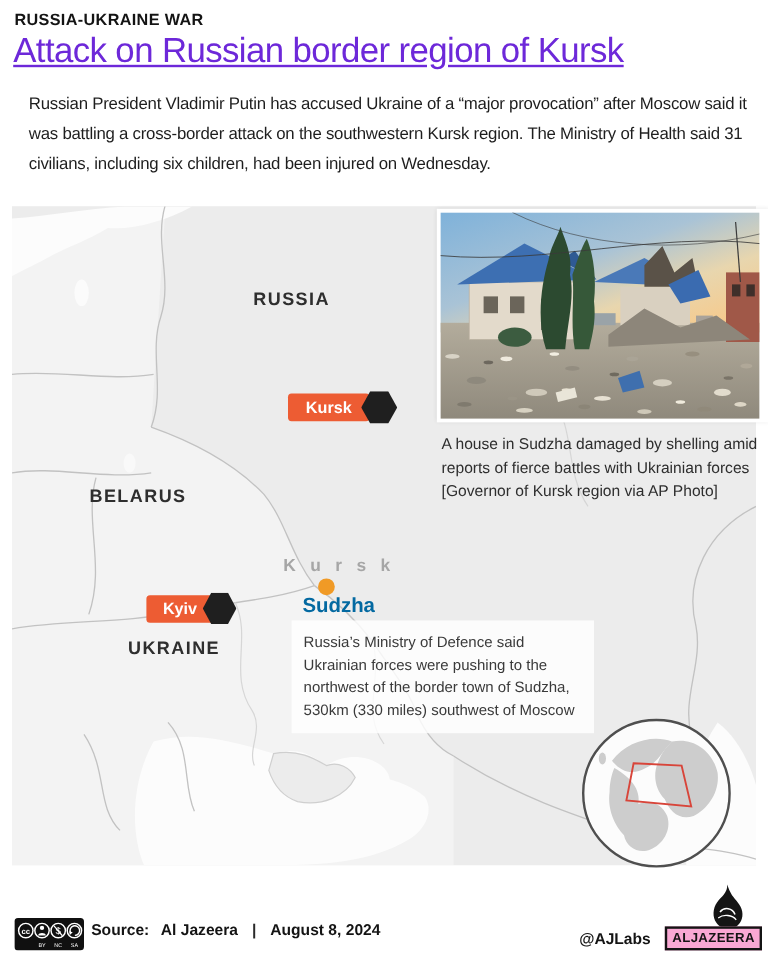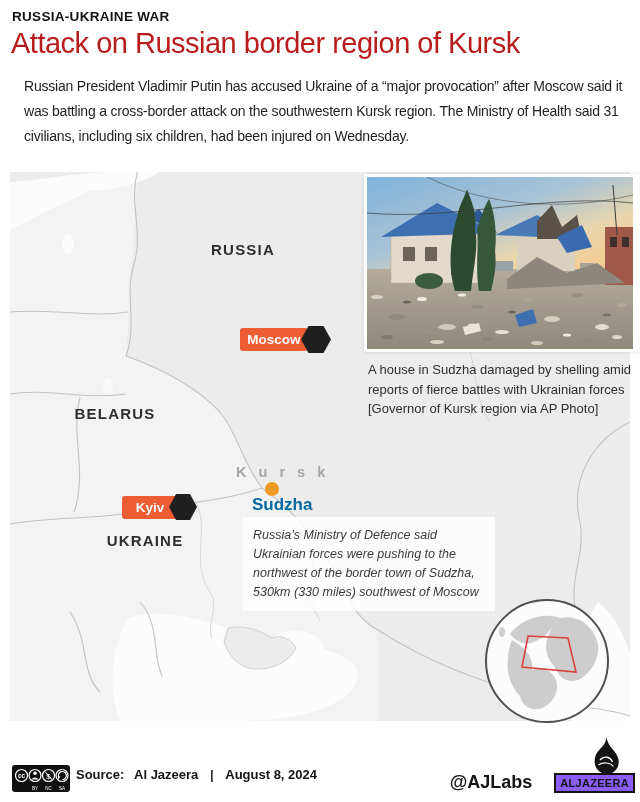--- a/index.html
+++ b/index.html
@@ -2,21 +2,21 @@
 <html><head>
 <meta charset="utf-8">
 <style>
   html,body{margin:0;padding:0;background:#ffffff;}
   #page{
     position:relative;width:640px;height:802px;background:#ffffff;overflow:hidden;
     font-family:"Liberation Sans",sans-serif;color:#1c1c1c;
   }
   
   .kicker{position:absolute;left:12px;top:9px;font-size:13.5px;font-weight:bold;letter-spacing:.3px;color:#141414;}
-  .title{position:absolute;left:11px;top:27px;font-size:29px;letter-spacing:-.5px;color:#b91c1c;font-weight:500;}
+  .title{position:absolute;left:11px;top:27px;font-size:29px;letter-spacing:-.5px;color:#6d28d9;font-weight:500;text-decoration:underline;}
   .intro{position:absolute;left:12px;top:74px;width:620px;font-size:14px;line-height:25px;letter-spacing:-.2px;color:#1e1e1e;margin-left:12px;}
   
   .map{position:absolute;left:10px;top:172px;width:620px;height:549px;background:#ececec;}
   .map svg.basemap{position:absolute;left:0;top:0;}
   .country-label{position:absolute;width:140px;text-align:center;font-size:15px;font-weight:bold;letter-spacing:1.2px;color:#2e2e2e;}
   .lbl-russia{left:163px;top:49px;margin-top:20px;}
   .lbl-belarus{left:35px;top:233px;}
   .lbl-ukraine{left:65px;top:360px;}
   .region-label{position:absolute;left:226px;top:292px;width:120px;font-size:14.5px;font-weight:600;letter-spacing:4px;color:#a6a6a6;}
   .town-dot{position:absolute;left:255px;top:310px;width:14px;height:14px;border-radius:50%;background:#f09a26;}
@@ -25,39 +25,39 @@
   .marker-moscow{left:230px;top:156px;}
   .marker-kyiv{left:112px;top:324px;}
   .city-pill{position:absolute;left:0;top:0;height:23px;border-radius:3px;background:#ed5c33;color:#ffffff;
     font-size:13.5px;font-weight:bold;line-height:23px;text-align:center;}
   .pill-moscow{width:68px;}
   .pill-kyiv{width:56px;}
   .hex{position:absolute;top:-2px;}
   .hex-moscow{left:61px;}
   .hex-kyiv{left:47px;}
   .callout{position:absolute;left:233px;top:345px;width:232px;background:rgba(255,255,255,.82);
-    padding:9px 10px;font-size:12.5px;line-height:19px;color:#3a3a3a;font-style:italic;}
+    padding:9px 10px;font-size:12.5px;line-height:19px;color:#3a3a3a;}
   
   .photo-frame{position:absolute;left:354px;top:2px;width:272px;background:#ffffff;padding:3px;box-shadow:0 0 4px rgba(0,0,0,.12);}
   .photo-frame svg{display:block;}
   .photo-caption{position:absolute;left:358px;top:188px;width:274px;font-size:13px;line-height:19.5px;color:#2e2e2e;}
   
   .globe{position:absolute;left:472px;top:424px;}
   
   .cc-badge{position:absolute;left:12px;top:765px;}
   .footer-left{position:absolute;left:76px;top:761px;}
   .osm-line{font-size:12px;font-weight:600;color:#2a2a2a;}
   .source-line{margin-top:6px;font-size:13px;font-weight:bold;color:#141414;}
   .source-line span{display:inline-block;}
   .src-sep{margin:0 8px;color:#2a2a2a;}
   .src-val{margin-left:6px;}
   .aj-logo{position:absolute;left:588px;top:736px;}
   .footer-right{position:absolute;right:5px;top:772px;display:flex;align-items:center;}
-  .ajlabs{font-size:18px;font-weight:bold;color:#141414;margin-right:22px;}
-  .aj-box{border:2.5px solid #141414;padding:2px 4px;font-size:11px;font-weight:bold;letter-spacing:.3px;color:#141414;background:#8b5cf6;}
+  .ajlabs{font-size:13px;font-weight:bold;color:#141414;margin-right:12px;}
+  .aj-box{border:2.5px solid #141414;padding:2px 4px;font-size:11px;font-weight:bold;letter-spacing:.3px;color:#141414;background:#f9a8d4;}
 </style>
 </head>
 <body>
 
 <div id="page">
 
   <div class="kicker">RUSSIA-UKRAINE WAR</div>
   <div class="title">Attack on Russian border region of Kursk</div>
   <div class="intro">Russian President Vladimir Putin has accused Ukraine of a “major provocation” after Moscow said it was battling a cross-border attack on the southwestern Kursk region. The Ministry of Health said 31 civilians, including six children, had been injured on Wednesday.</div>
 
@@ -103,21 +103,21 @@
 
     <div class="country-label lbl-russia">RUSSIA</div>
     <div class="country-label lbl-ukraine">UKRAINE</div>
     <div class="country-label lbl-belarus">BELARUS</div>
     <div class="region-label">K u r s k</div>
 
     <div class="town-dot"></div>
     <div class="town-label">Sudzha</div>
 
     <div class="city-marker marker-moscow">
-      <div class="city-pill pill-moscow">Moscow</div>
+      <div class="city-pill pill-moscow">Kursk</div>
       <svg class="hex hex-moscow" width="30" height="27" viewBox="0 0 30 27">
         <polygon points="0,13.5 7.5,0 22.5,0 30,13.5 22.5,27 7.5,27" fill="#1f1f1f"></polygon>
       </svg>
     </div>
 
     <div class="city-marker marker-kyiv">
       <div class="city-pill pill-kyiv">Kyiv</div>
       <svg class="hex hex-kyiv" width="28" height="26" viewBox="0 0 28 26">
         <polygon points="0,13 7,0 21,0 28,13 21,26 7,26" fill="#1f1f1f"></polygon>
       </svg>

